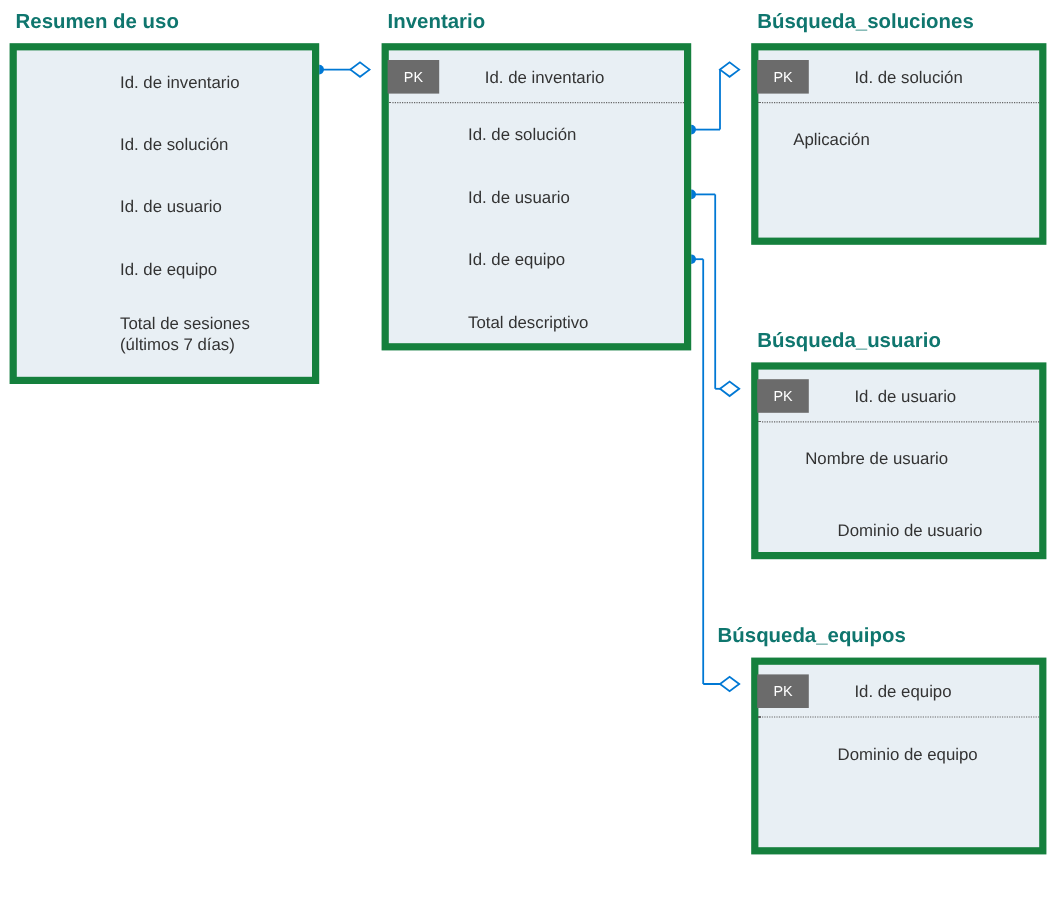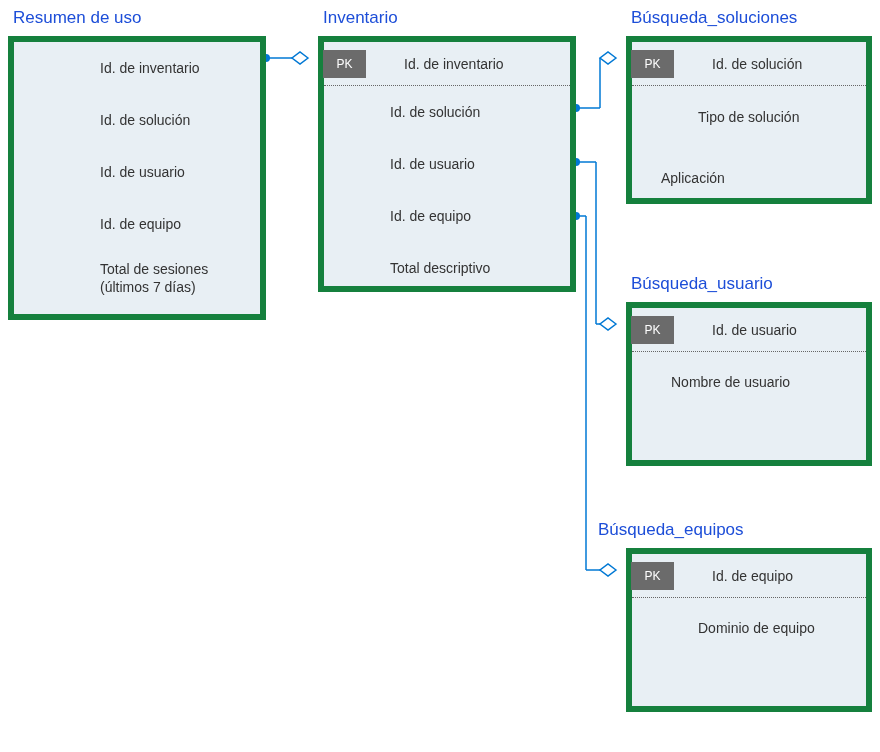--- a/index.html
+++ b/index.html
@@ -10,23 +10,23 @@
       position: relative;
       background: #fff;
     }
     .entity {
       position: absolute;
       background: #E8EFF4;
       border: 6px solid #15803d;
     }
     .entity-title {
       position: absolute;
-      color: #1d4ed8;
+      color: #0f766e;
       font-size: 17px;
-      font-weight: 400;
+      font-weight: 700;
     }
     .pk-row {
       height: 44px;
       border-bottom: 1px dotted #666;
       display: flex;
       align-items: center;
     }
     .pk-badge {
       width: 43px;
       height: 28px;
@@ -141,31 +141,31 @@
   <div class="field-row">Id. de equipo</div>
   <div class="field-row">Total descriptivo</div>
 </div>
 
 <div class="entity-title" style="left:631px; top:8px;">Búsqueda_soluciones</div>
 <div class="entity soluciones">
   <div class="pk-row">
     <div class="pk-badge">PK</div>
     <div class="pk-label">Id. de solución</div>
   </div>
-  <div class="field-row" style="height:62px;">Tipo de solución</div>
   <div class="field-row" style="height:60px;padding-left:29px;">Aplicación</div>
 </div>
 
 <div class="entity-title" style="left:631px; top:274px;">Búsqueda_usuario</div>
 <div class="entity usuario">
   <div class="pk-row">
     <div class="pk-badge">PK</div>
     <div class="pk-label">Id. de usuario</div>
   </div>
   <div class="field-row" style="height:60px;padding-left:39px;">Nombre de usuario</div>
+  <div class="field-row" style="height:60px;">Dominio de usuario</div>
 </div>
 
 <div class="entity-title" style="left:598px; top:520px;">Búsqueda_equipos</div>
 <div class="entity equipos">
   <div class="pk-row">
     <div class="pk-badge">PK</div>
     <div class="pk-label">Id. de equipo</div>
   </div>
   <div class="field-row" style="height:60px;">Dominio de equipo</div>
 </div>

